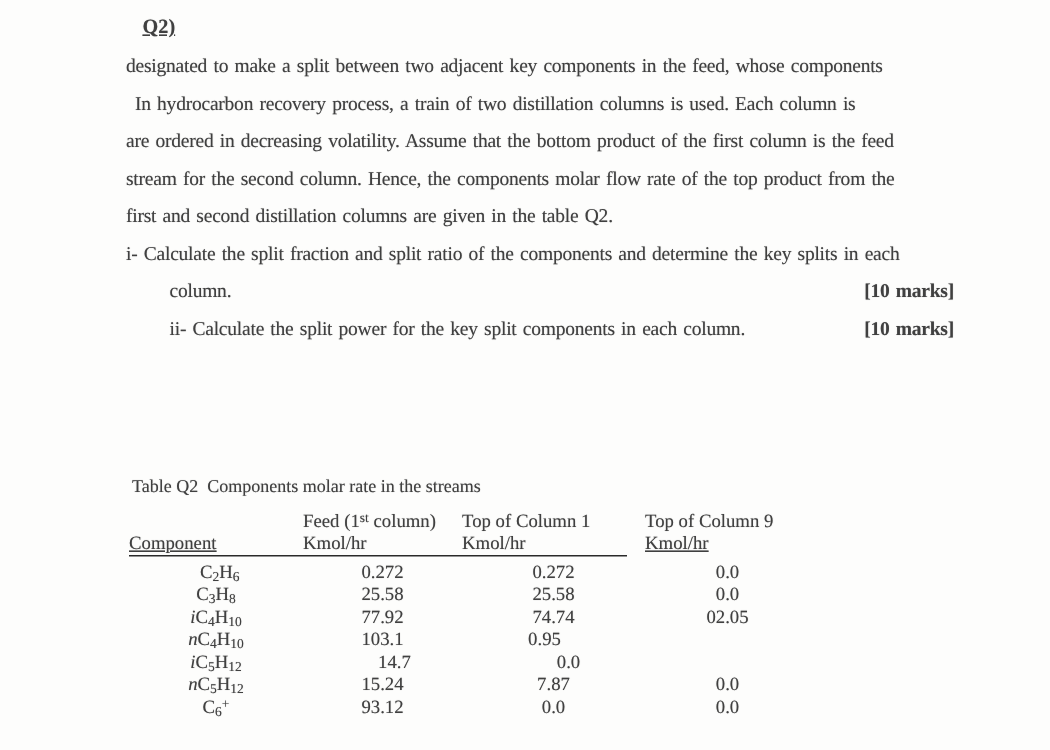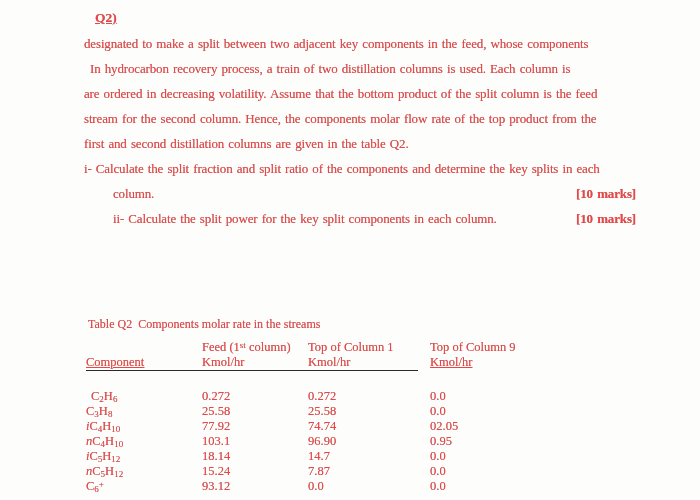--- a/index.html
+++ b/index.html
@@ -1,19 +1,19 @@
 <!DOCTYPE html>
 <html><head>
 <meta charset="utf-8">
 <style>
   * { margin:0; padding:0; box-sizing:border-box; }
   html,body { background:#e8e8e8; }
   .page {
     position:relative; width:700px; height:500px; background:#fdfdfc;
-    font-family:"Liberation Serif", serif; color:#ef4444; overflow:hidden;
+    font-family:"Liberation Serif", serif; color:#404040; overflow:hidden;
   }
   .page * { text-shadow: 0 0 0.6px rgba(50,50,50,0.45); }
 
   .heading {
     position:absolute; left:95px; top:10px;
     font-size:13.5px; font-weight:bold; text-decoration:underline;
     white-space:nowrap;
   }
 
   .body-text { position:absolute; left:84px; top:31px; width:552px; }
@@ -34,42 +34,42 @@
   .q-table {
     position:absolute; left:86px; top:340px; width:480px;
     font-size:12.5px; line-height:15px;
   }
   .tr { display:flex; white-space:nowrap; }
   .td { display:block; }
   .c-comp { width:116px; }
   .c-feed { width:106px; }
   .c-top1 { width:122px; }
   .c-top2 { width:110px; }
-  .rows { margin-top:19px; }
+  .rows { margin-top:4px;text-align:center; }
   .rows .tr:first-child .c-comp { padding-left:5px; }
   .underline-text { text-decoration:underline; }
   .header-rule {
     position:absolute; left:0; top:30px; width:332px; height:0;
     border-top:1.5px solid #2a2a2a;
   }
   sub { font-size:9px; vertical-align:-2px; line-height:0; }
   sup { font-size:9px; vertical-align:3px; line-height:0; }
   i.pref { font-style:italic; }
 </style>
 </head>
 <body>
 
 <div class="page">
 
   <div class="heading">Q2)</div>
 
   <div class="body-text">
     <div class="pline">designated to make a split between two adjacent key components in the feed, whose components</div>
     <div class="pline indent">In hydrocarbon recovery process, a train of two distillation columns is used. Each column is</div>
-    <div class="pline">are ordered in decreasing volatility. Assume that the bottom product of the split column is the feed</div>
+    <div class="pline">are ordered in decreasing volatility. Assume that the bottom product of the first column is the feed</div>
     <div class="pline">stream for the second column. Hence, the components molar flow rate of the top product from the</div>
     <div class="pline">first and second distillation columns are given in the table Q2.</div>
     <div class="pline">i- Calculate the split fraction and split ratio of the components and determine the key splits in each</div>
     <div class="pline split">
       <span>column.</span>
       <span class="marks">[10 marks]</span>
     </div>
     <div class="pline split">
       <span>ii- Calculate the split power for the key split components in each column.</span>
       <span class="marks">[10 marks]</span>
@@ -114,27 +114,25 @@
       <div class="tr">
         <span class="td c-comp"><i class="pref">i</i><span>C</span><sub>4</sub><span>H</span><sub>10</sub><sup></sup></span>
         <span class="td c-feed">77.92</span>
         <span class="td c-top1">74.74</span>
         <span class="td c-top2">02.05</span>
       </div>
 
       <div class="tr">
         <span class="td c-comp"><i class="pref">n</i><span>C</span><sub>4</sub><span>H</span><sub>10</sub><sup></sup></span>
         <span class="td c-feed">103.1</span>
-        <span class="td c-top1">96.90</span>
         <span class="td c-top2">0.95</span>
       </div>
 
       <div class="tr">
         <span class="td c-comp"><i class="pref">i</i><span>C</span><sub>5</sub><span>H</span><sub>12</sub><sup></sup></span>
-        <span class="td c-feed">18.14</span>
         <span class="td c-top1">14.7</span>
         <span class="td c-top2">0.0</span>
       </div>
 
       <div class="tr">
         <span class="td c-comp"><i class="pref">n</i><span>C</span><sub>5</sub><span>H</span><sub>12</sub><sup></sup></span>
         <span class="td c-feed">15.24</span>
         <span class="td c-top1">7.87</span>
         <span class="td c-top2">0.0</span>
       </div>

